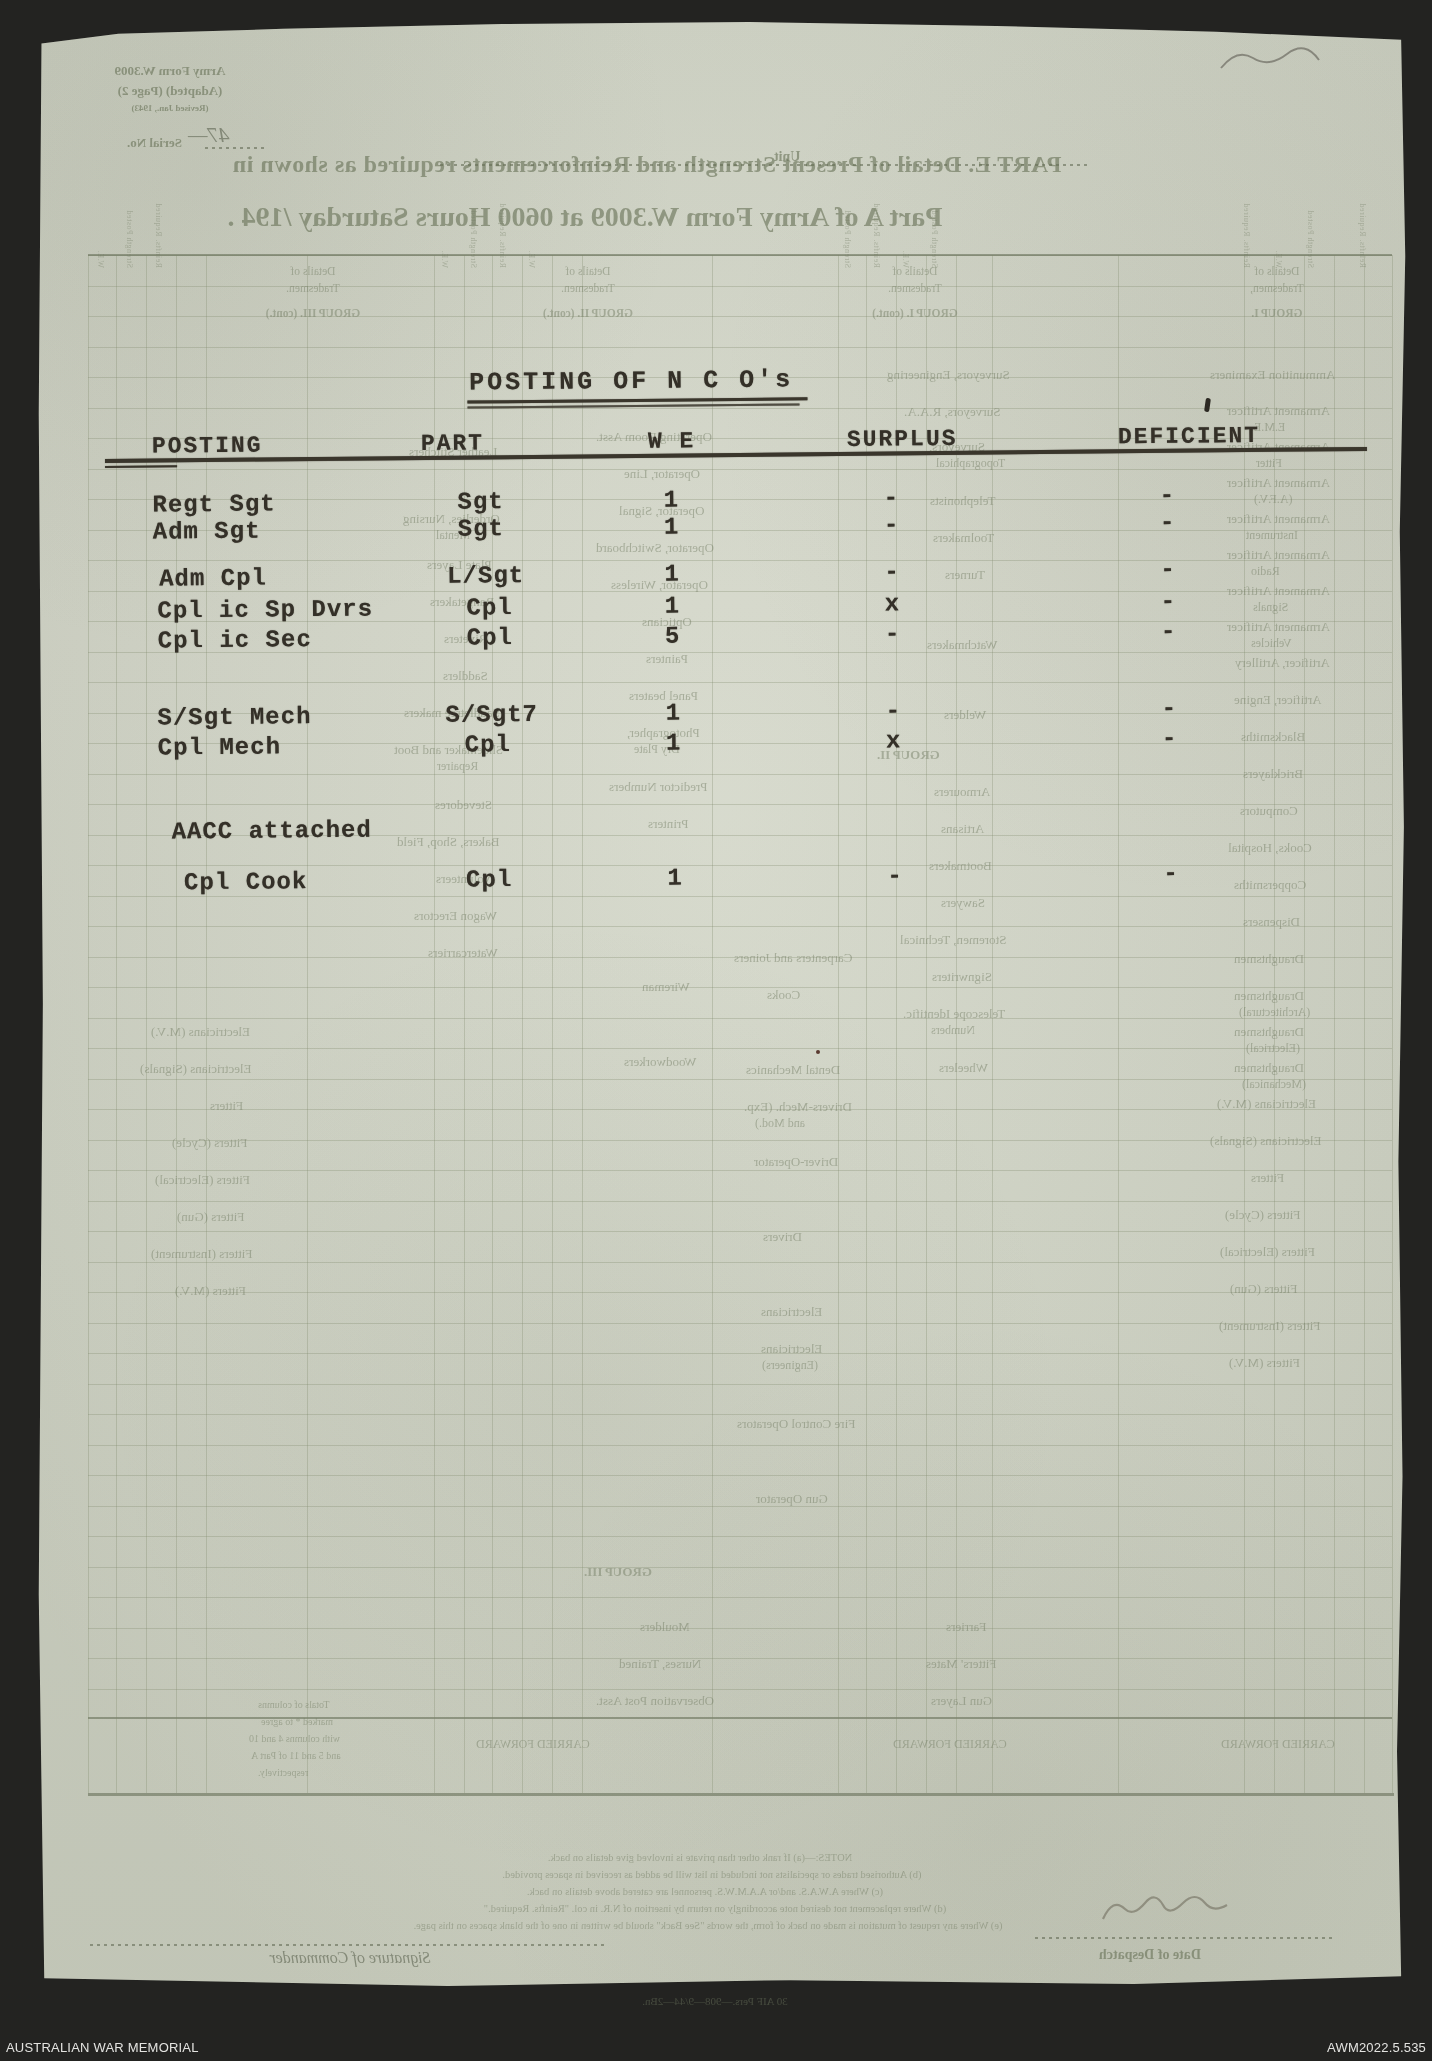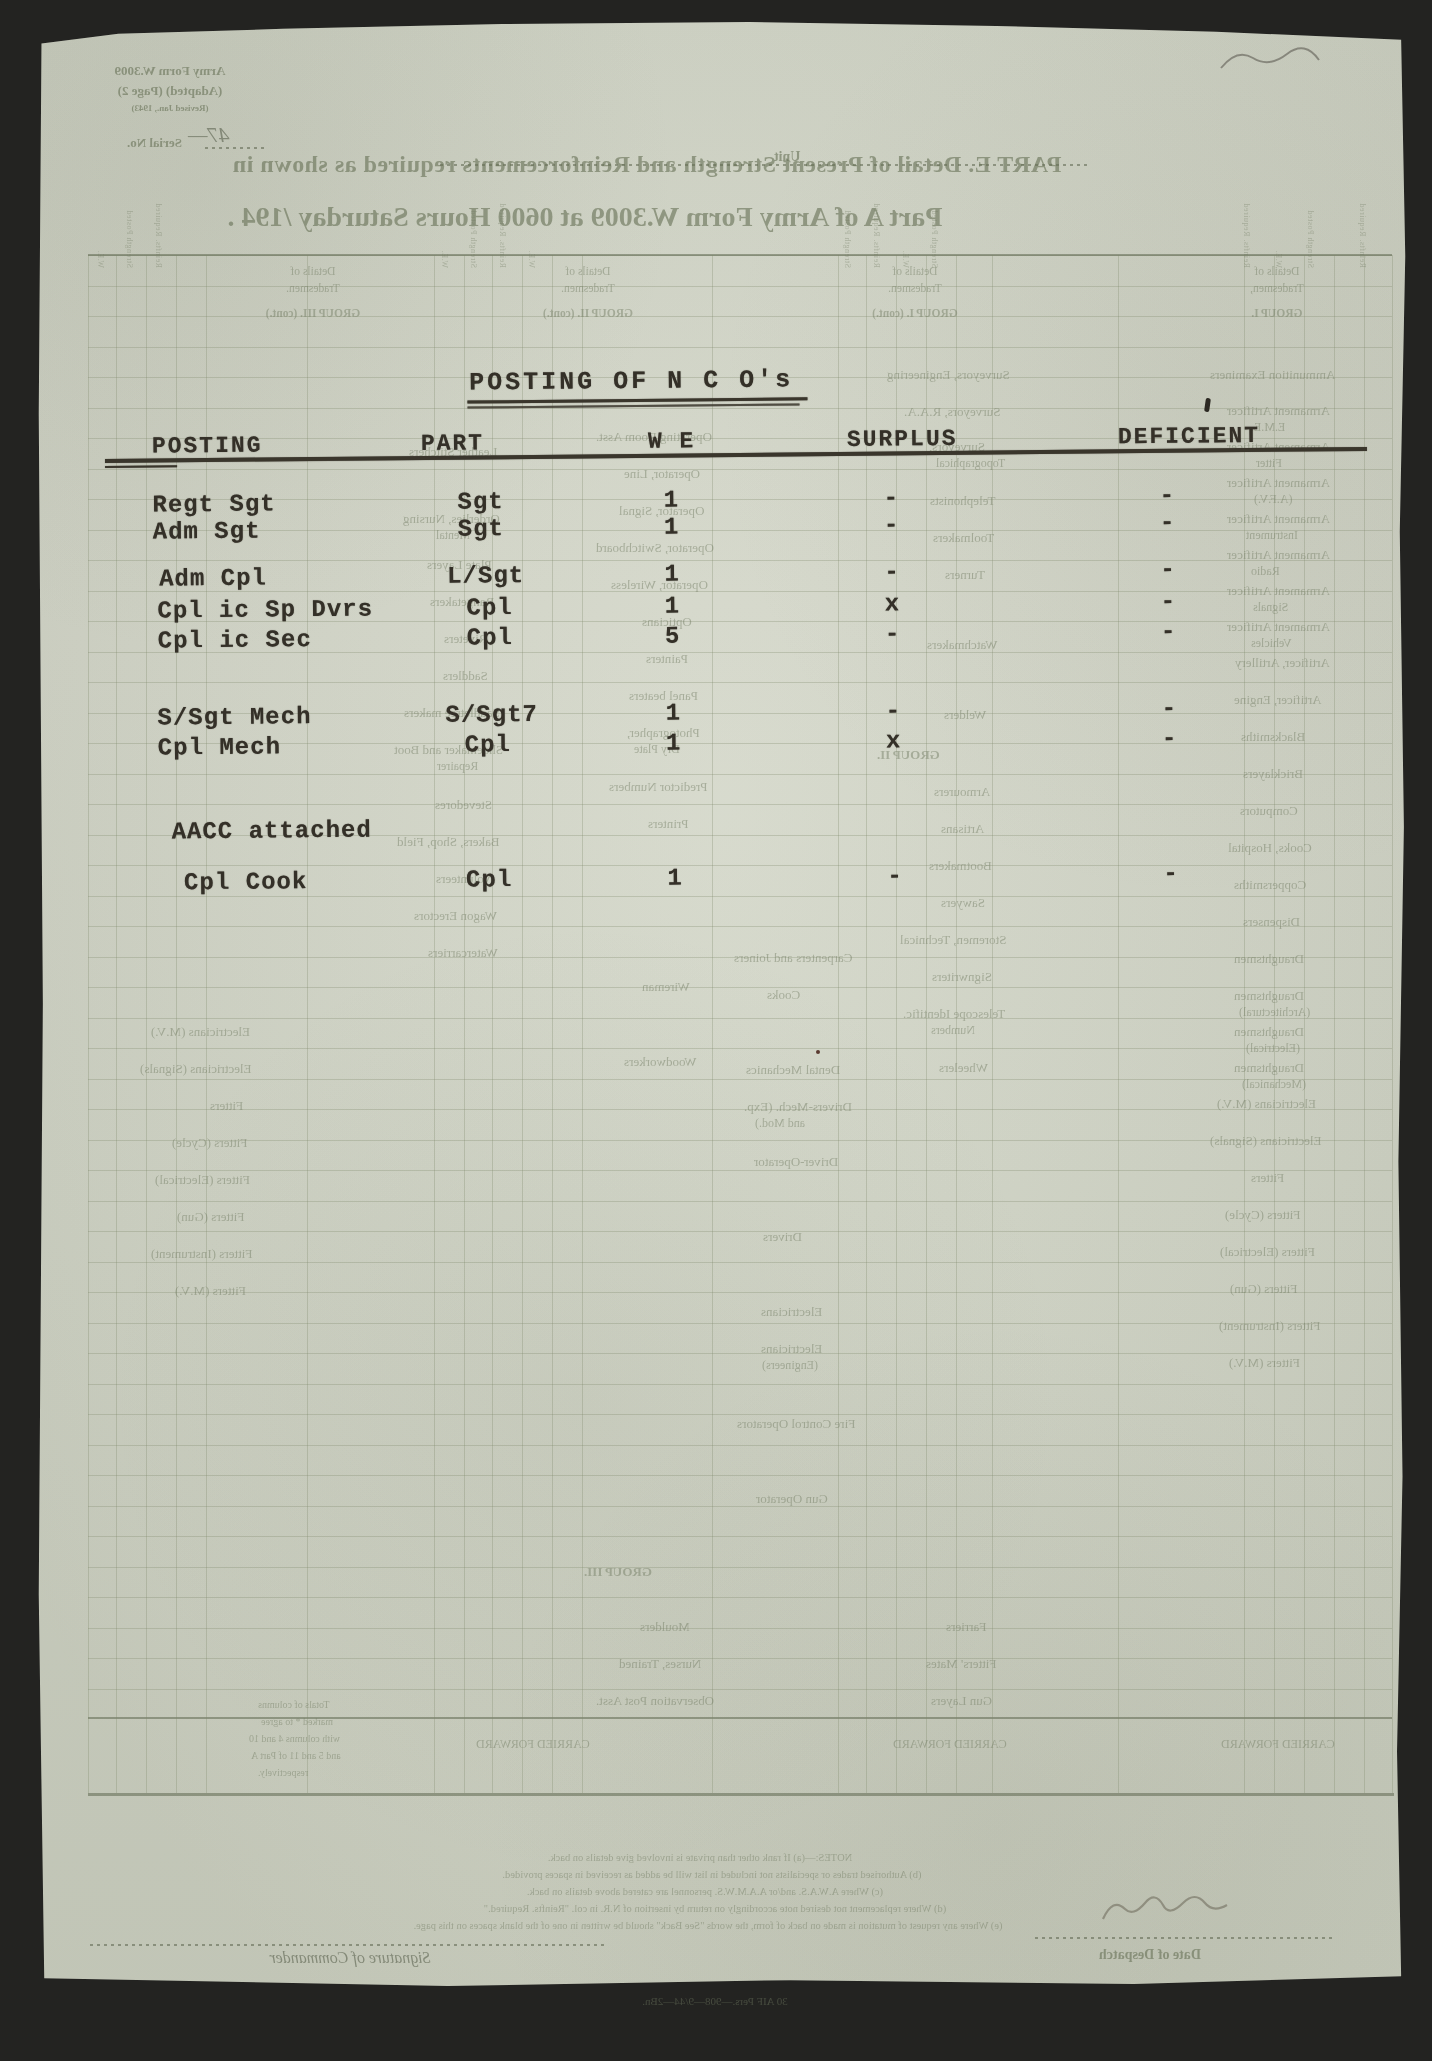--- a/index.html
+++ b/index.html
@@ -367,13 +367,17 @@
 
   <svg class="scrib" style="left:1215px;top:42px;" width="110" height="40" viewBox="0 0 110 40">
     <path d="M6,26 Q22,6 38,16 T72,12 T104,18" fill="none" stroke="#55524a" stroke-width="2"></path>
   </svg>
   <svg class="scrib" style="left:1095px;top:1885px;" width="150" height="52" viewBox="0 0 150 52">
     <path d="M8,34 q10,-22 22,-10 q8,8 20,-6 q10,-12 18,2 q6,12 20,-2 q12,-12 22,0 q8,10 22,2" fill="none" stroke="#6b6758" stroke-width="2.2"></path>
   </svg>
   <div class="fleck" style="left:1205px;top:398px;width:5px;height:14px;transform:rotate(8deg);"></div>
   <div class="fleck" style="left:816px;top:1050px;width:4px;height:4px;background:#5a3a30;"></div>
 
+  <div id="caption-band">
+    <div id="cap-left" class="cap">AUSTRALIAN WAR MEMORIAL</div>
+    <div id="cap-right" class="cap">AWM2022.5.535</div>
+  </div>
 </div>
 
 </body></html>

